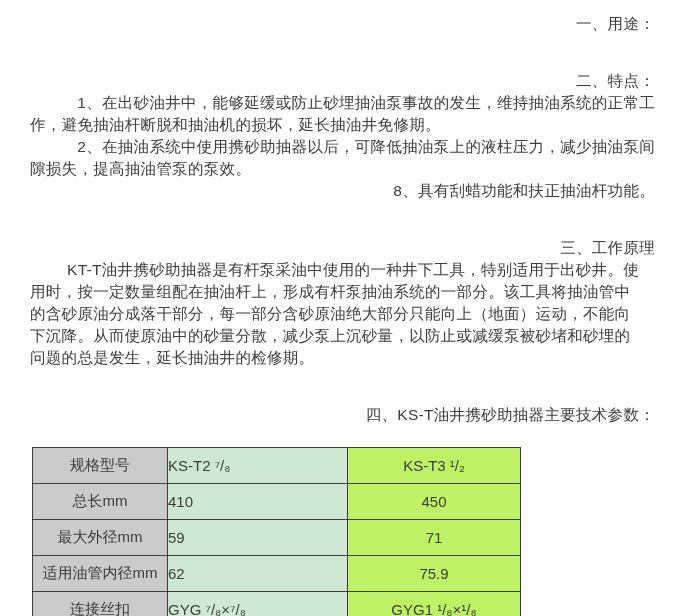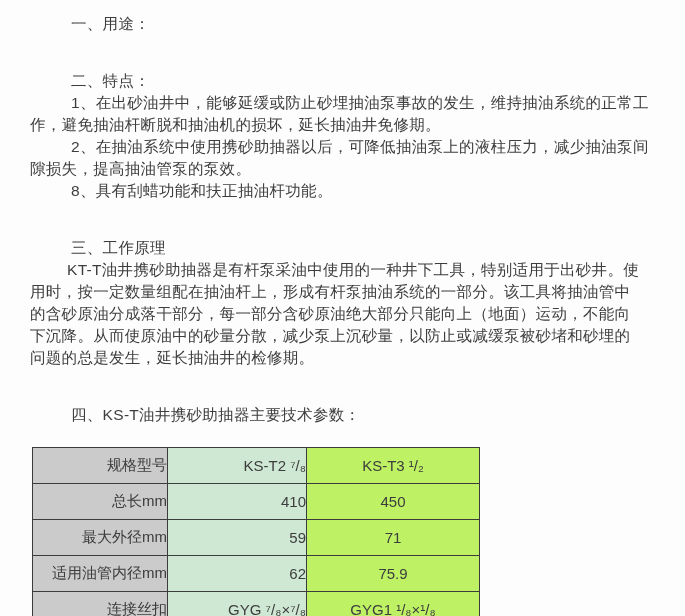--- a/index.html
+++ b/index.html
@@ -18,46 +18,46 @@
     box-sizing: border-box;
     padding: 13px 30px 0 30px;
   }
   .line {
     font-size: 15.5px;
     line-height: 22px;
     height: 22px;
     white-space: nowrap;
     letter-spacing: 0.3px;
   }
-  .ind-head { padding-left: 41px; }   
+  .ind-head { padding-left: 41px; text-align: right; }   
   .ind-latin { padding-left: 37px; }  
   .gap { margin-top: 35px; }          
 
   table.specs {
     border-collapse: collapse;
     table-layout: fixed;
     margin: 21px 0 0 2px;
   }
   table.specs td {
     border: 1px solid #3c3c3c;
     height: 36px;
     font-size: 15px;
     box-sizing: border-box;
     padding: 0;
   }
   td.lbl {
     width: 135px;
     background: #cbcbcb;
-    text-align: right;
+    text-align: center;
     padding-left: 13px;
   }
   td.col-a {
-    width: 139px;
+    width: 180px;
     background: #cfe8d3;
-    text-align: right;
+    text-align: left;
   }
   td.col-b {
     width: 173px;
     background: #bef264;
     text-align: center;
   }
 </style>
 </head>
 <body>
 

